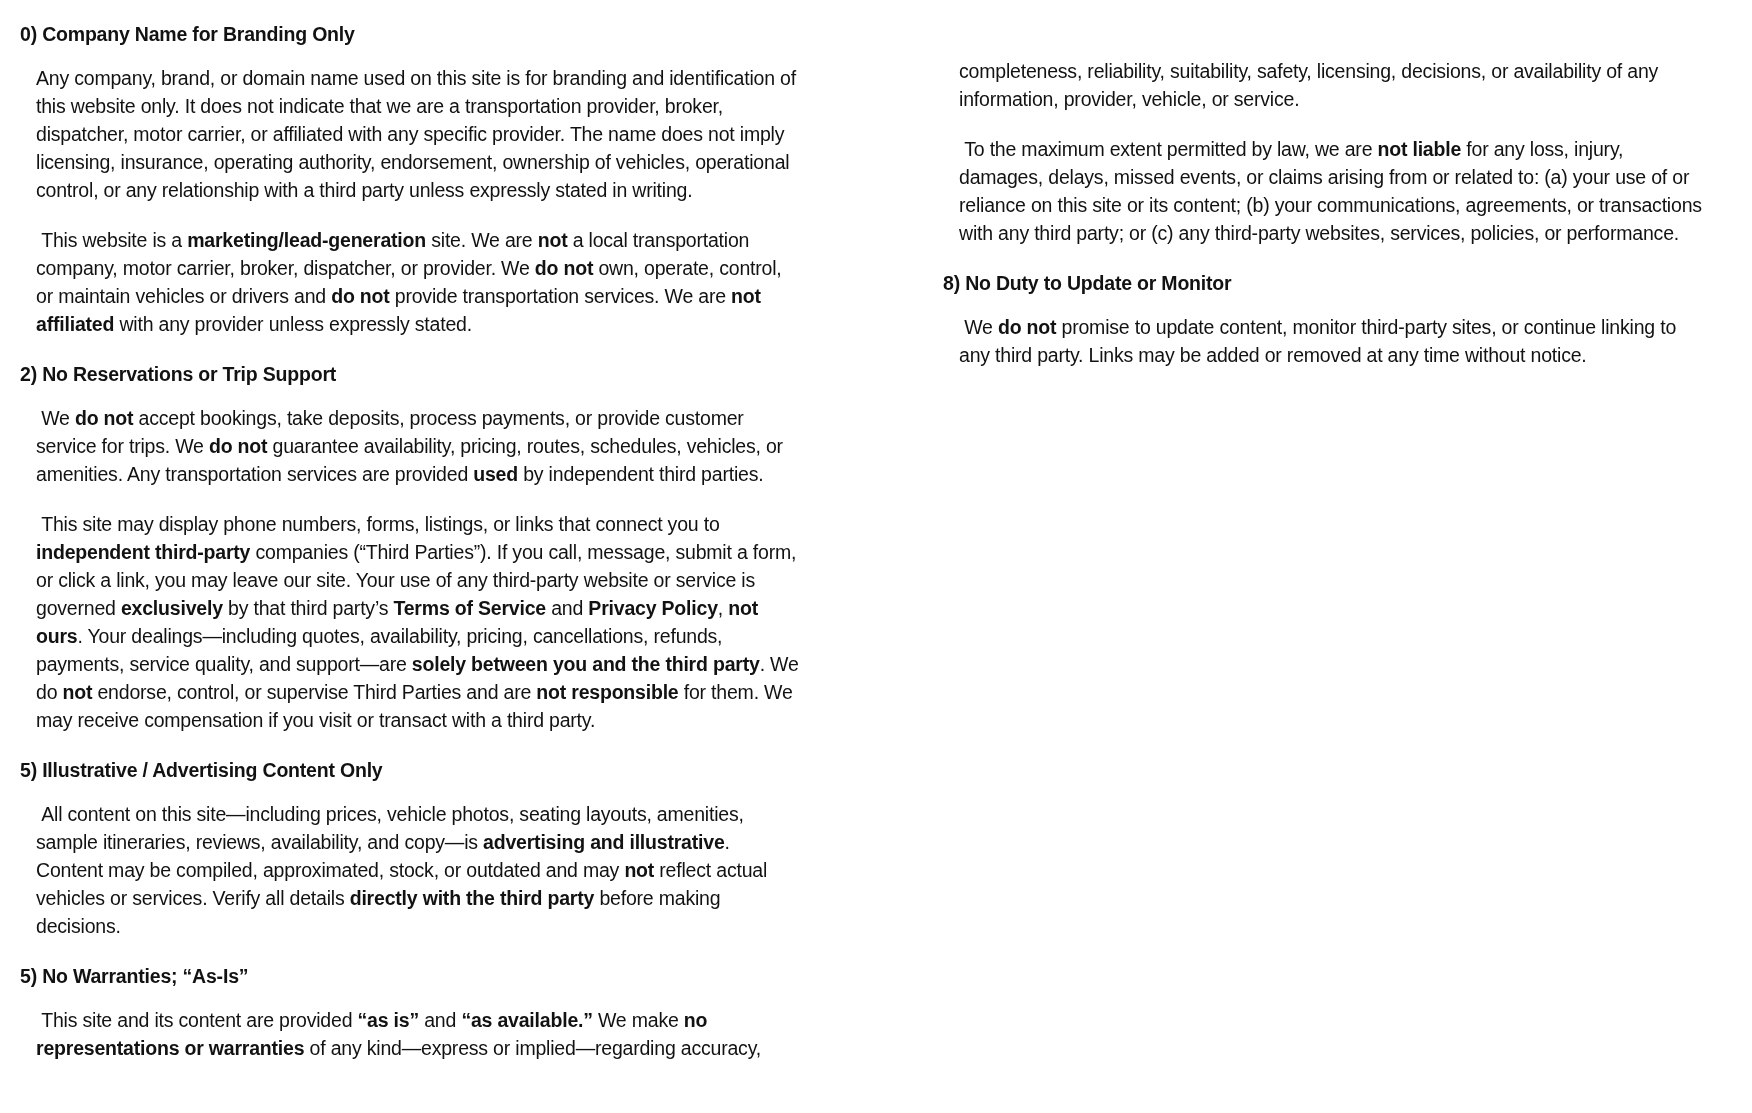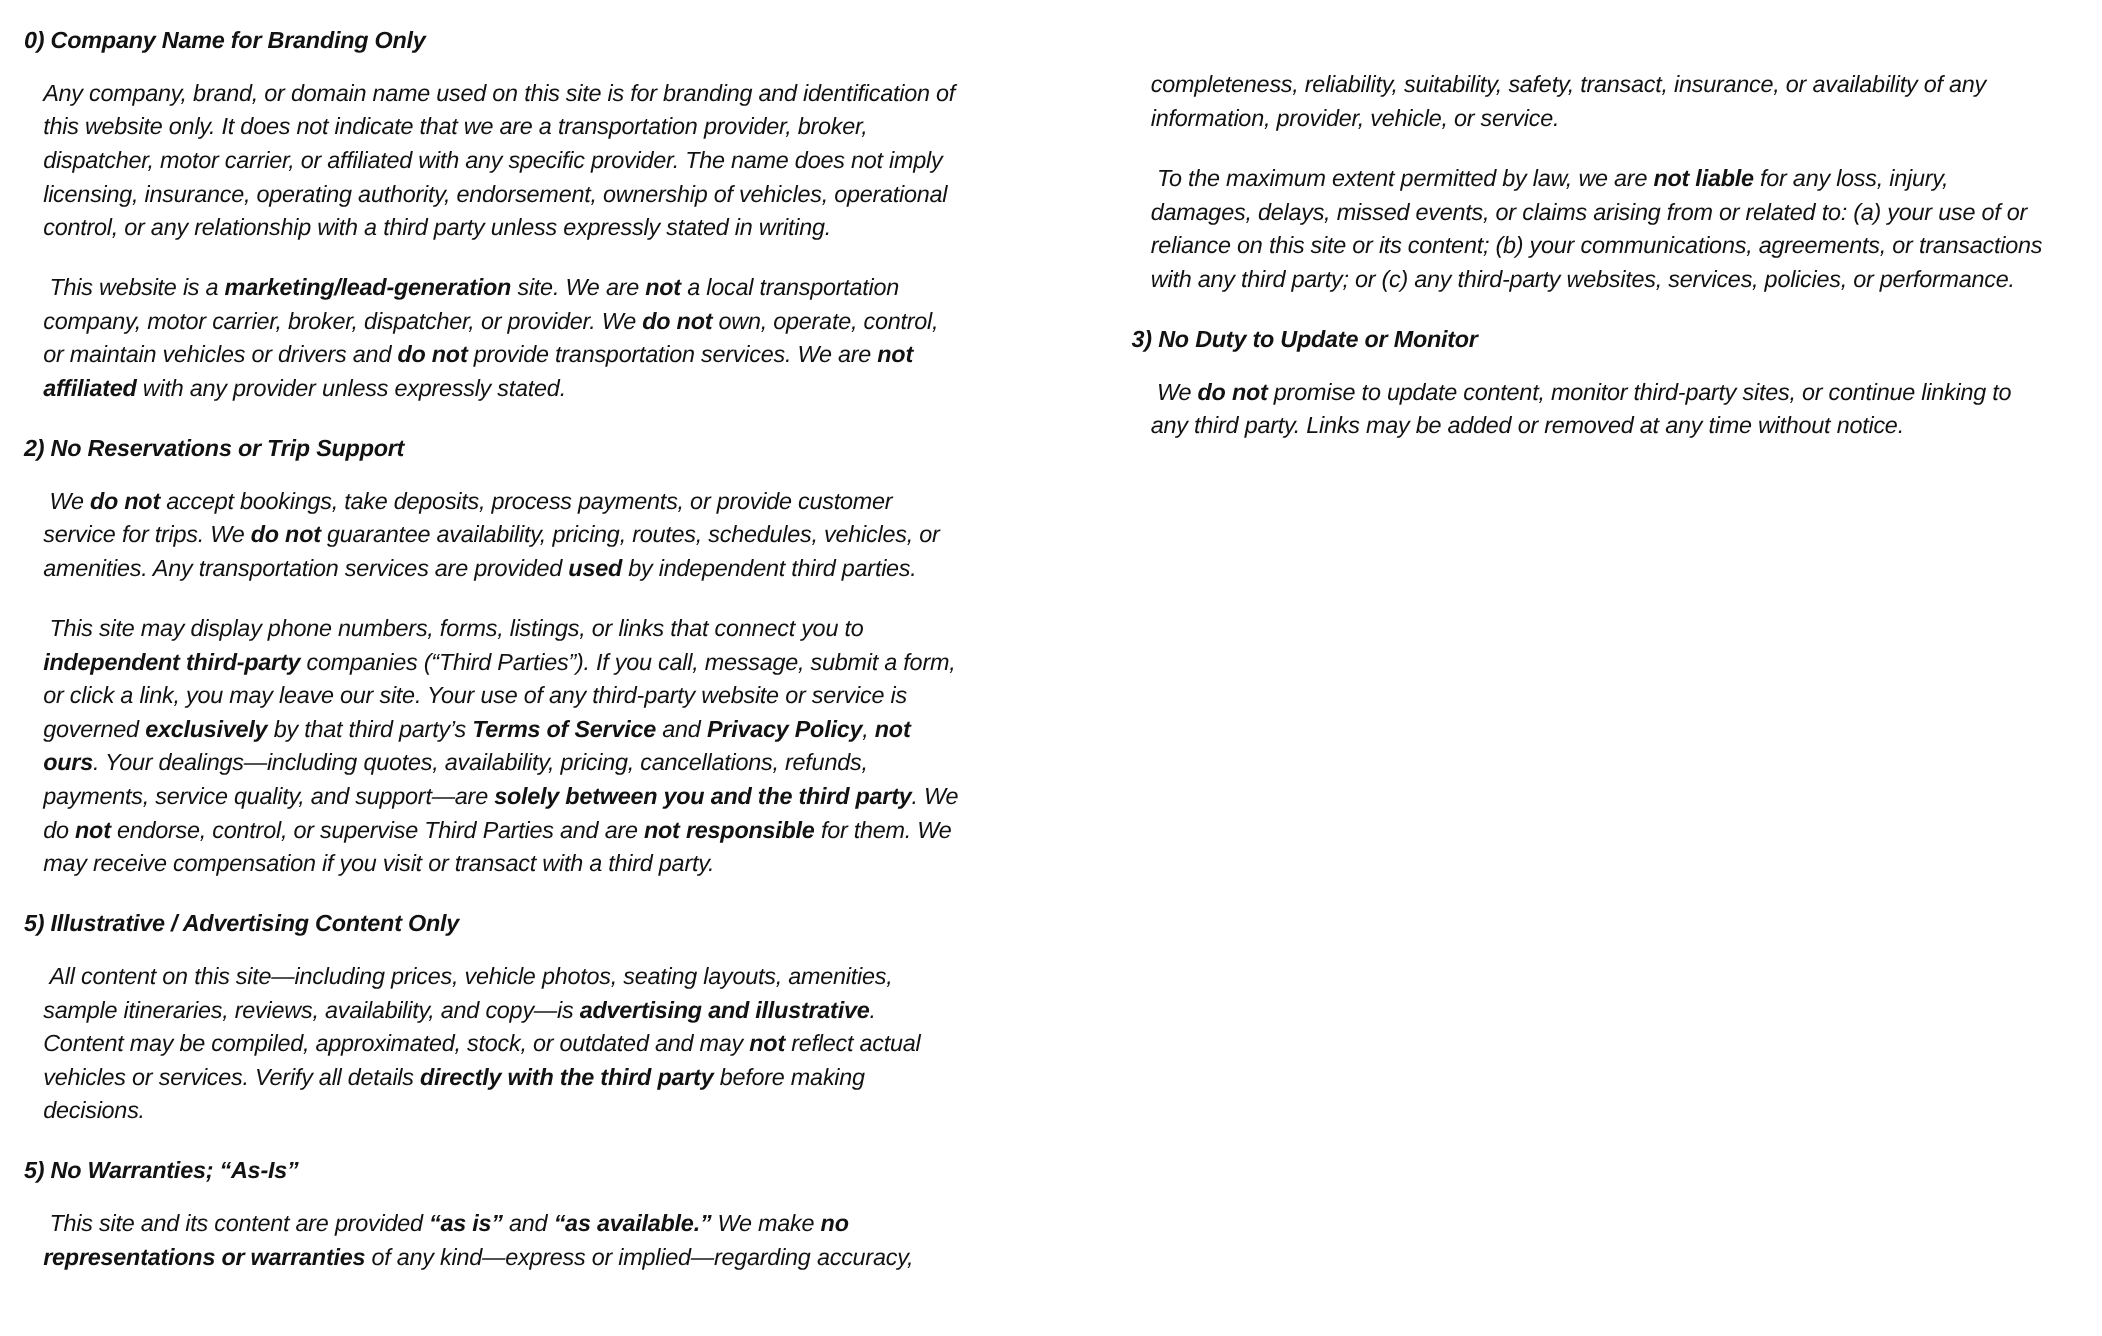--- a/index.html
+++ b/index.html
@@ -12,21 +12,20 @@
     height: 1113px;
     overflow: hidden;
     font-family: "Liberation Sans", sans-serif;
     color: #121212;
   }
   .page {
     position: relative;
     width: 1752px;
     height: 853px;
     background: #ffffff;
-    font-style: italic;
   }
   .col {
     position: absolute;
     font-size: 19.5px;
     line-height: 28px;
     letter-spacing: -0.2px;
   }
   .col-left {
     left: 20px;
     top: 20px;
@@ -87,27 +86,27 @@
     <section class="sec">
       <h3 class="sec-heading">5) No Warranties; “As-Is”</h3>
       <p class="sec-body">&nbsp;This site and its content are provided <b>“as is”</b> and <b>“as available.”</b> We make <b>no representations or warranties</b> of any kind—express or implied—regarding accuracy,</p>
     </section>
 
   </div>
 
   <div class="col col-right">
 
     <section class="sec">
-      <p class="sec-body">completeness, reliability, suitability, safety, transact, insurance, or availability of any information, provider, vehicle, or service.</p>
+      <p class="sec-body">completeness, reliability, suitability, safety, licensing, decisions, or availability of any information, provider, vehicle, or service.</p>
     </section>
 
     <section class="sec">
       <p class="sec-body">&nbsp;To the maximum extent permitted by law, we are <b>not liable</b> for any loss, injury, damages, delays, missed events, or claims arising from or related to: (a) your use of or reliance on this site or its content; (b) your communications, agreements, or transactions with any third party; or (c) any third-party websites, services, policies, or performance.</p>
     </section>
 
     <section class="sec">
-      <h3 class="sec-heading">3) No Duty to Update or Monitor</h3>
+      <h3 class="sec-heading">8) No Duty to Update or Monitor</h3>
       <p class="sec-body">&nbsp;We <b>do not</b> promise to update content, monitor third-party sites, or continue linking to any third party. Links may be added or removed at any time without notice.</p>
     </section>
 
   </div>
 
 </div>
 
 </body></html>

